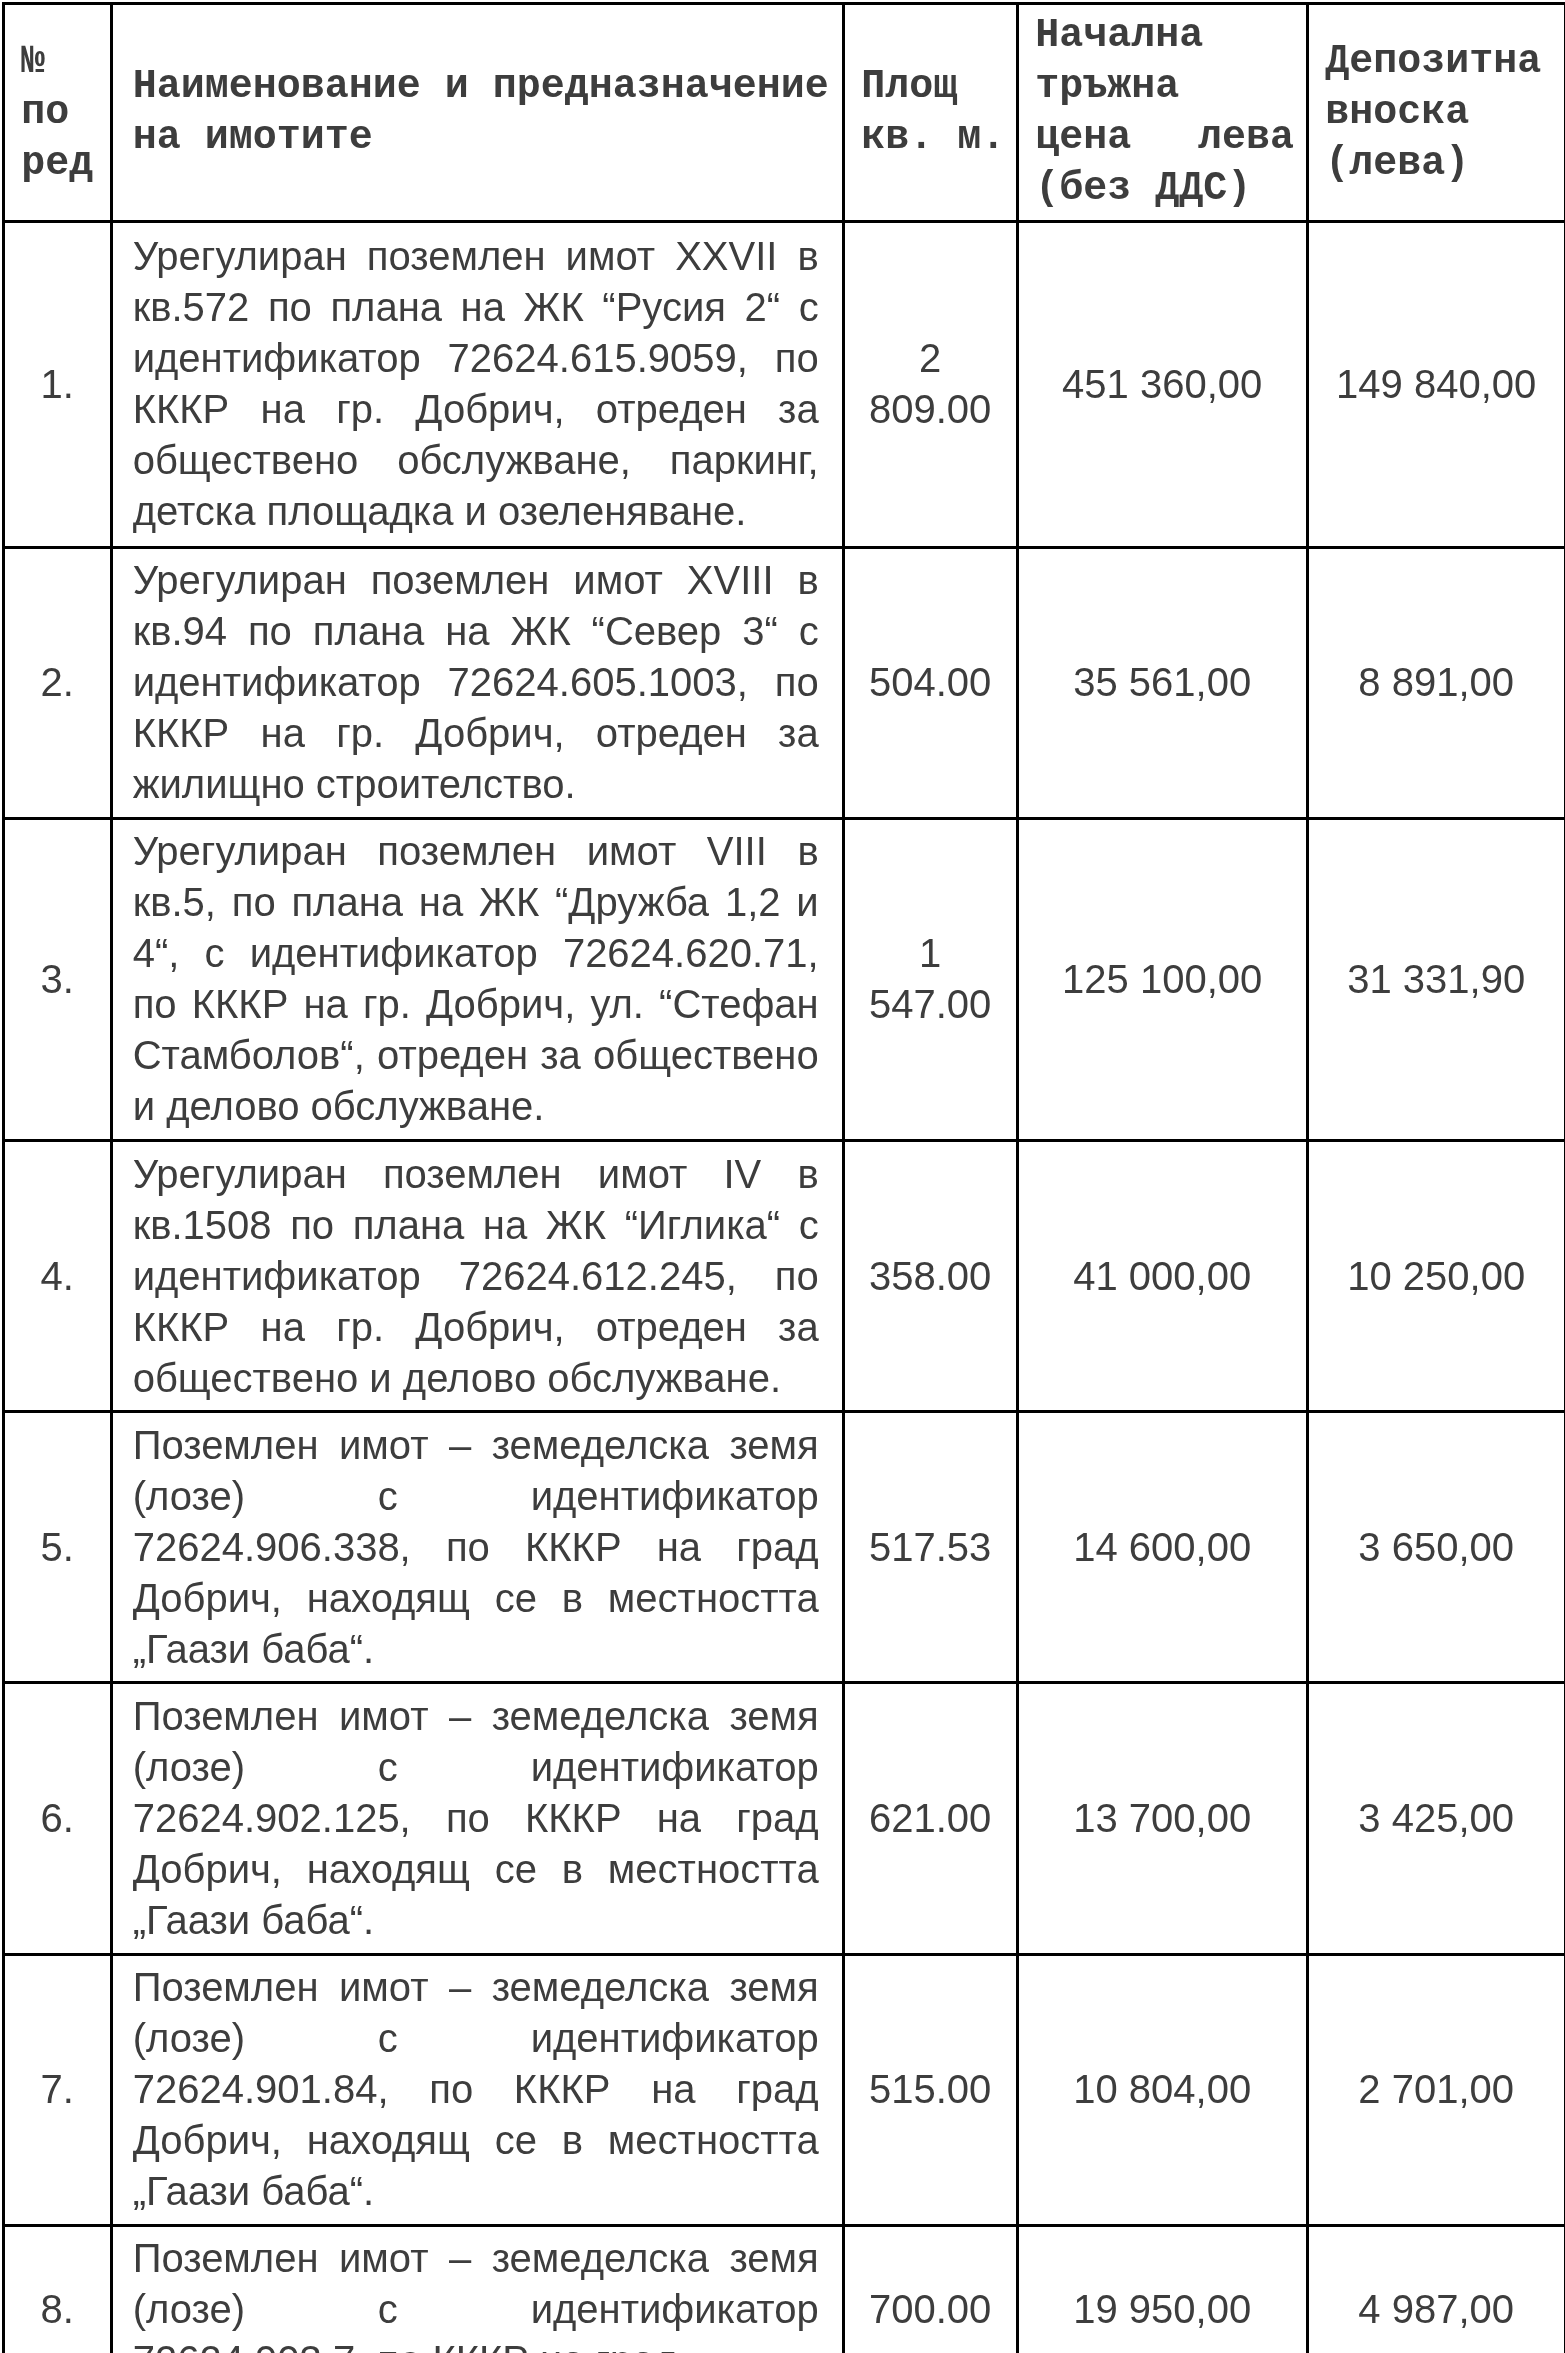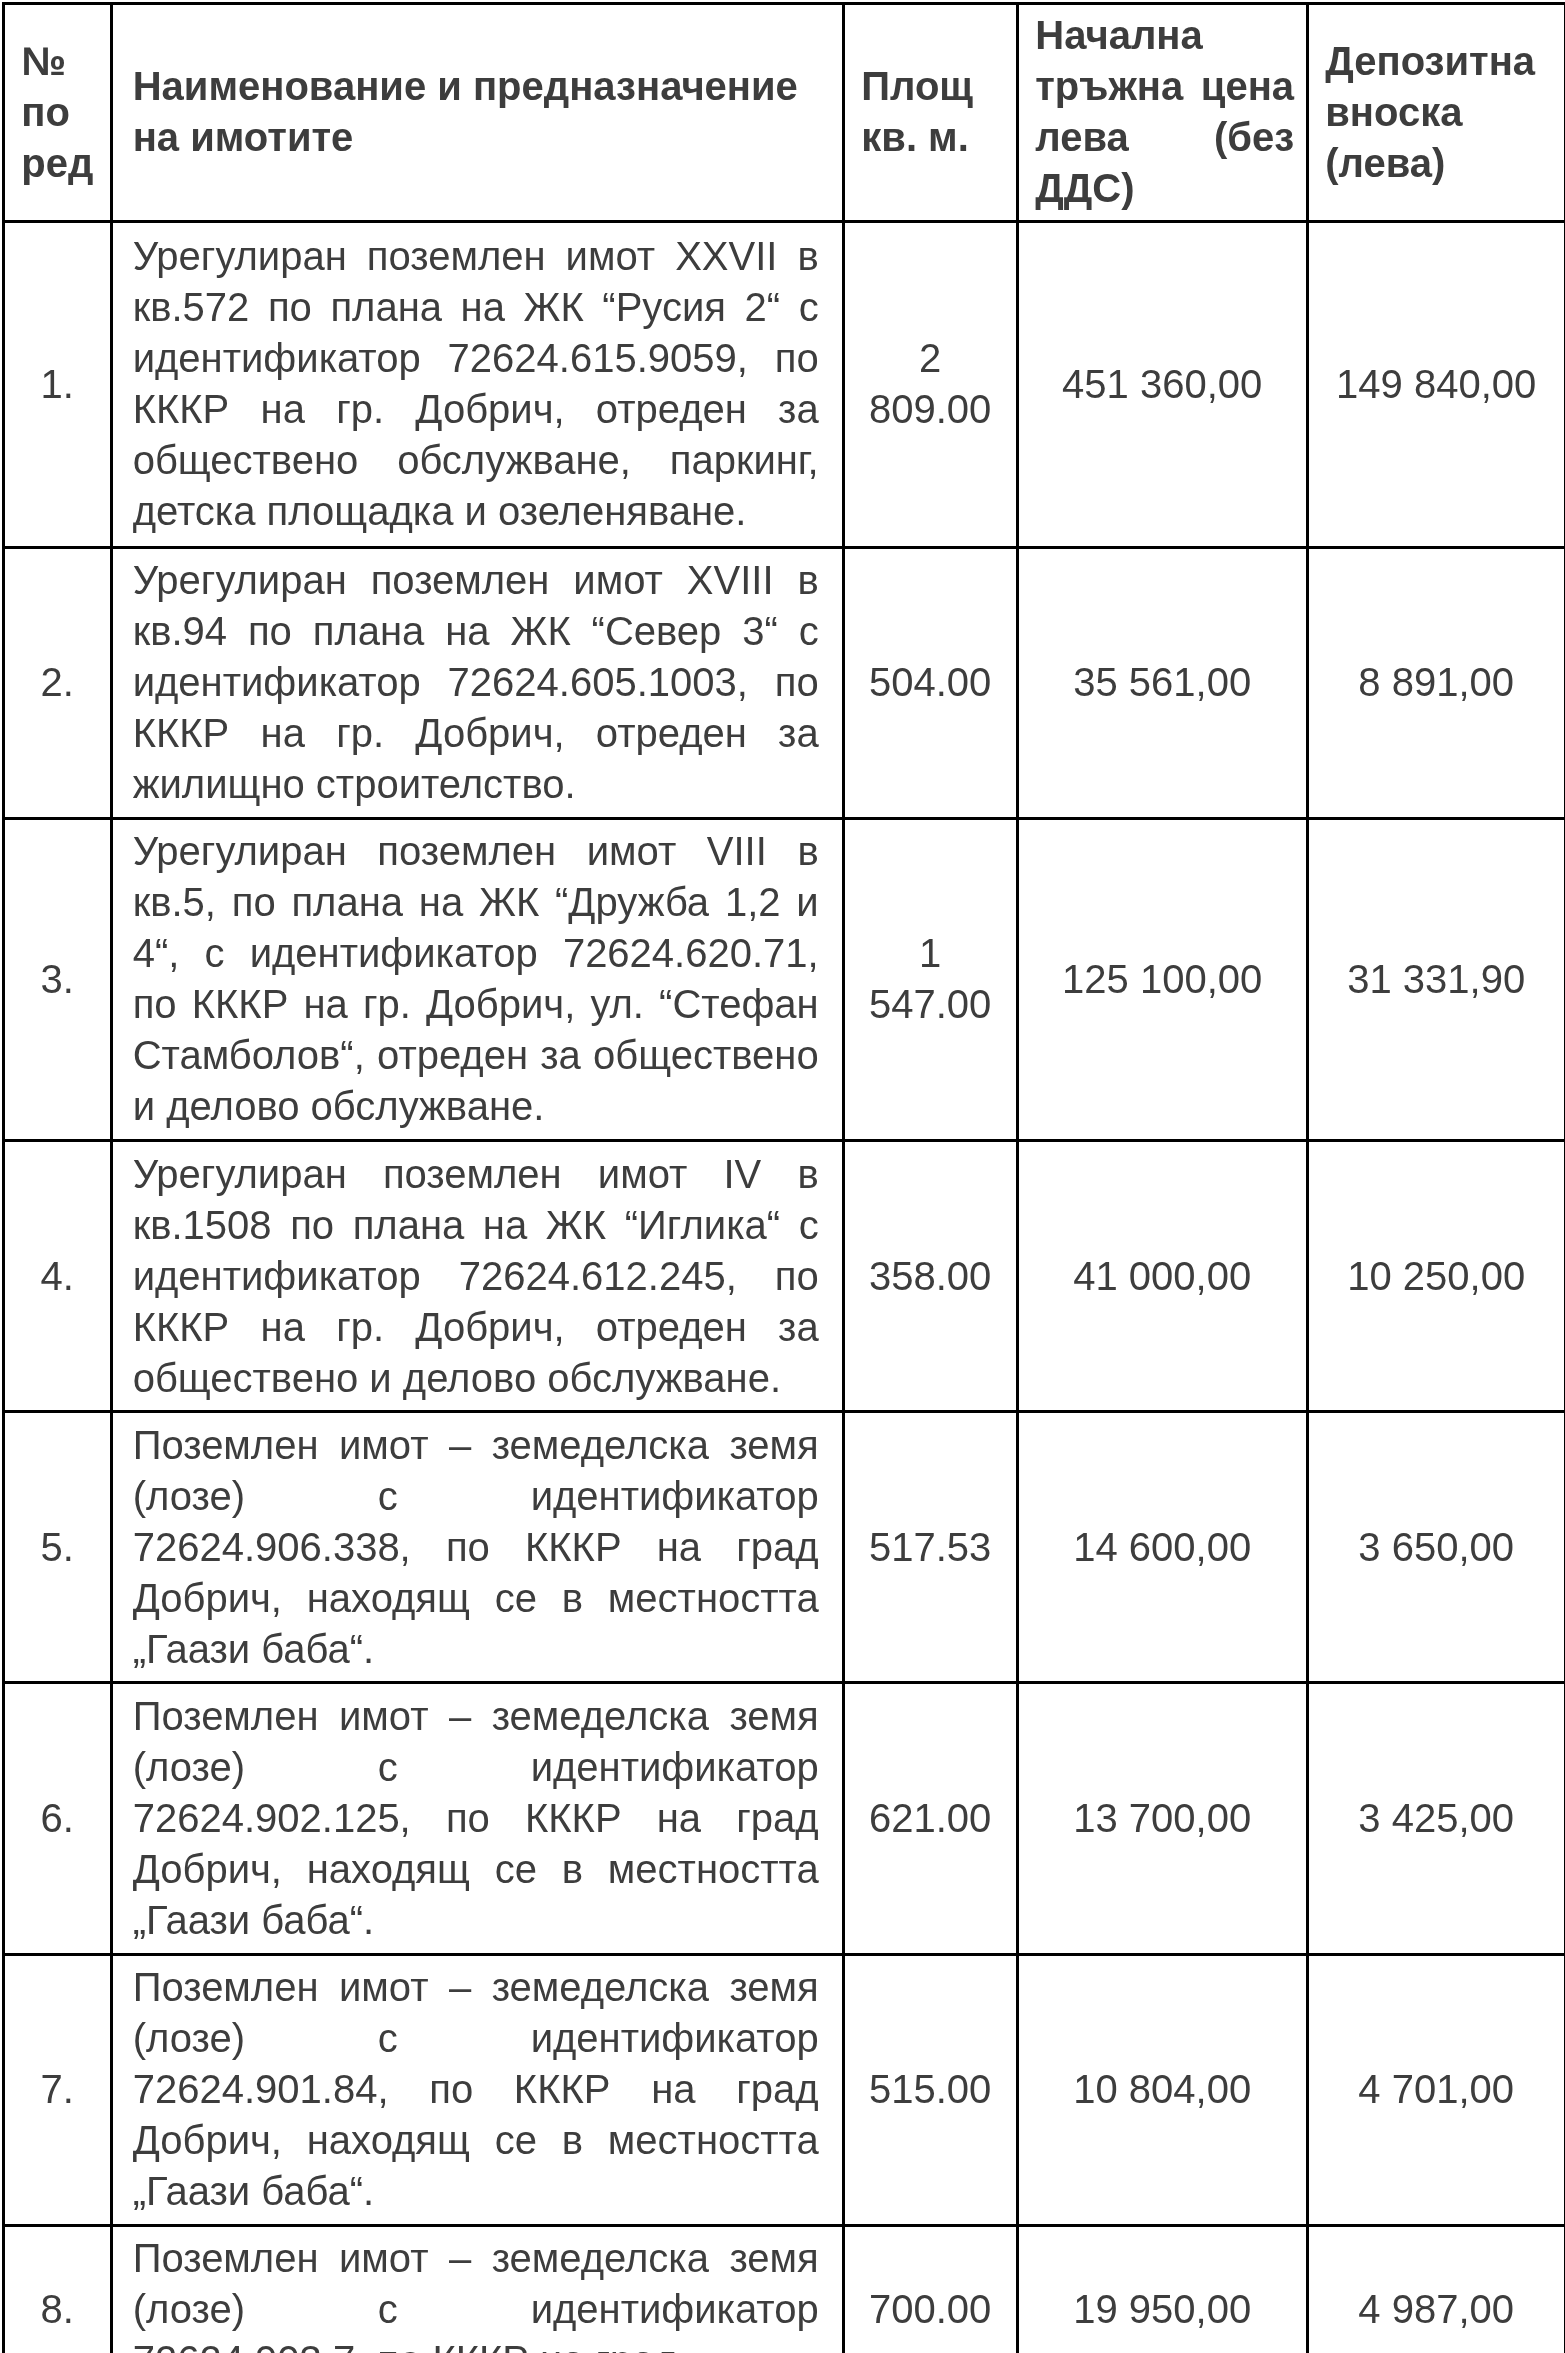--- a/index.html
+++ b/index.html
@@ -58,21 +58,21 @@
     text-align: justify;
     padding: 6.6px 23px 6.6px 20px;
     margin-left: 38px;
   }
   td.cell-area, td.cell-price, td.cell-deposit {
     text-align: center;
     padding: 3.3px 16.6px;
   }
 
   
-  tr.hdr   { height: 218px; }
+  tr.hdr   { height: 218px; font-family: Liberation Mono, monospace; }
   tr.row-1 { height: 326px; }
   tr.row-2 { height: 260px; }
   tr.row-3 { height: 311px; }
   tr.row-4 { height: 271px; }
   tr.row-5 { height: 268px; }
   tr.row-6 { height: 264px; }
   tr.row-7 { height: 267px; }
   tr.row-8 { height: 162px; }
 </style>
 </head>
@@ -142,21 +142,21 @@
         <td class="cell-area">621.00</td>
         <td class="cell-price">13 700,00</td>
         <td class="cell-deposit">3 425,00</td>
       </tr>
 
       <tr class="row-7">
         <td class="cell-num">7.</td>
         <td class="cell-name">Поземлен имот – земеделска земя (лозе) с идентификатор 72624.901.84, по КККР на град Добрич, находящ се в местността „Гаази баба“.</td>
         <td class="cell-area">515.00</td>
         <td class="cell-price">10 804,00</td>
-        <td class="cell-deposit">4 701,00</td>
+        <td class="cell-deposit">2 701,00</td>
       </tr>
 
       <tr class="row-8">
         <td class="cell-num">8.</td>
         <td class="cell-name">Поземлен имот – земеделска земя (лозе) с идентификатор 72624.903.7, по КККР на град</td>
         <td class="cell-area">700.00</td>
         <td class="cell-price">19 950,00</td>
         <td class="cell-deposit">4 987,00</td>
       </tr>
     </tbody>

